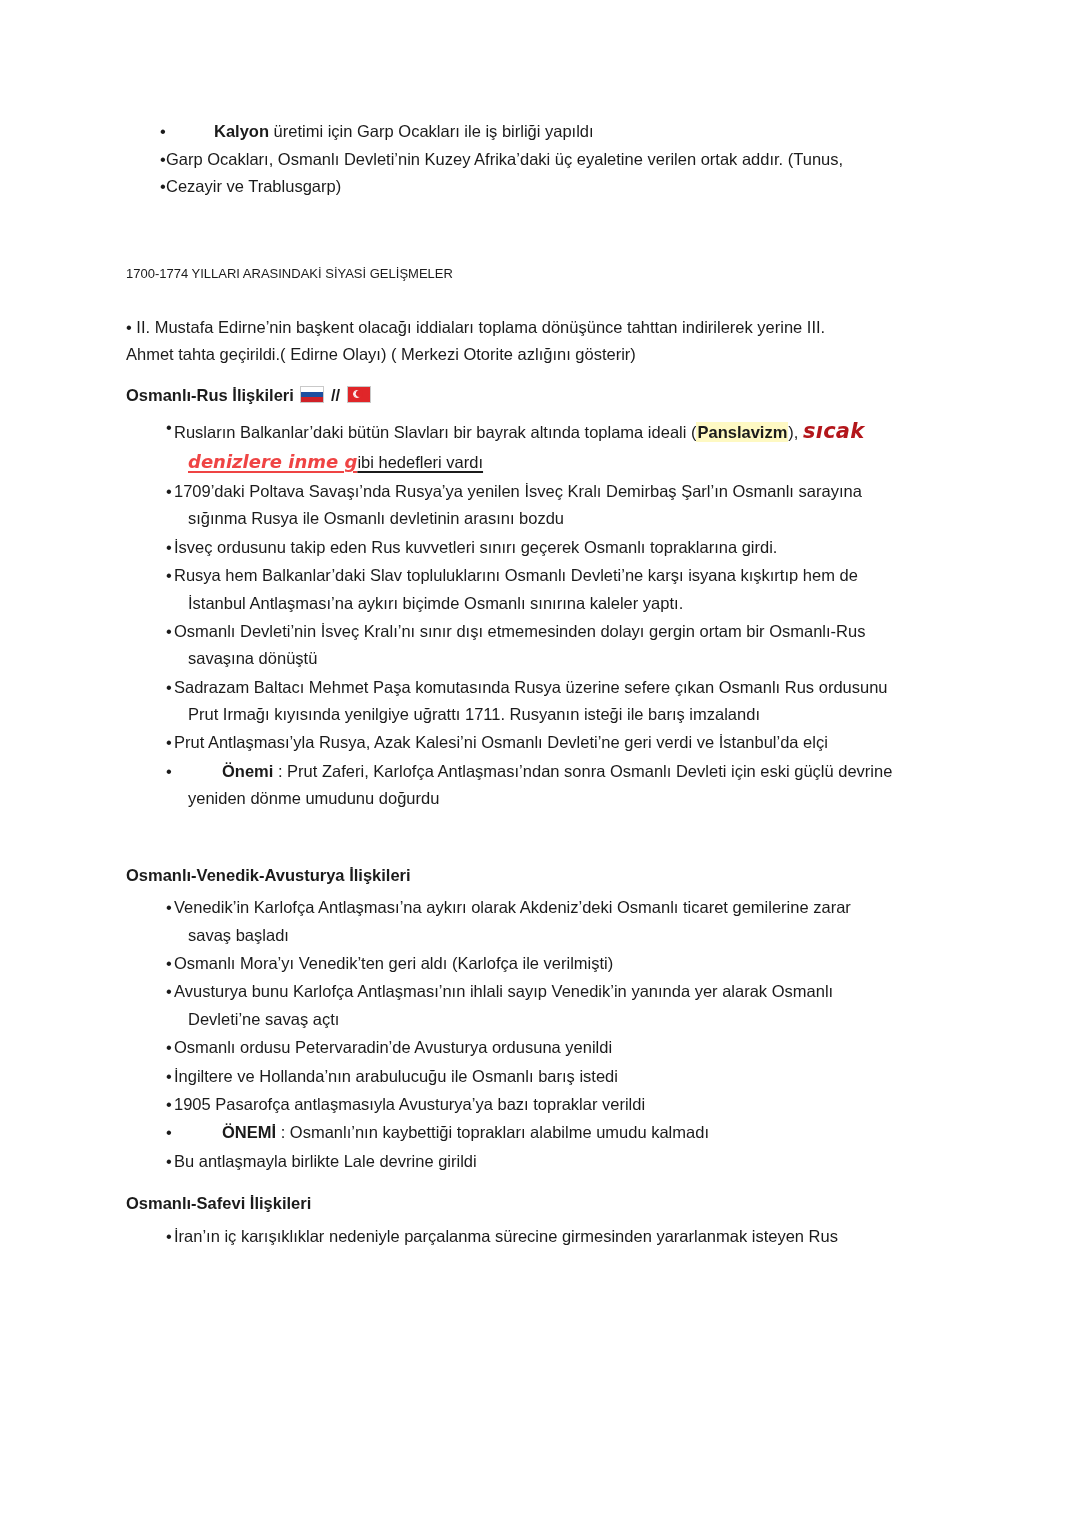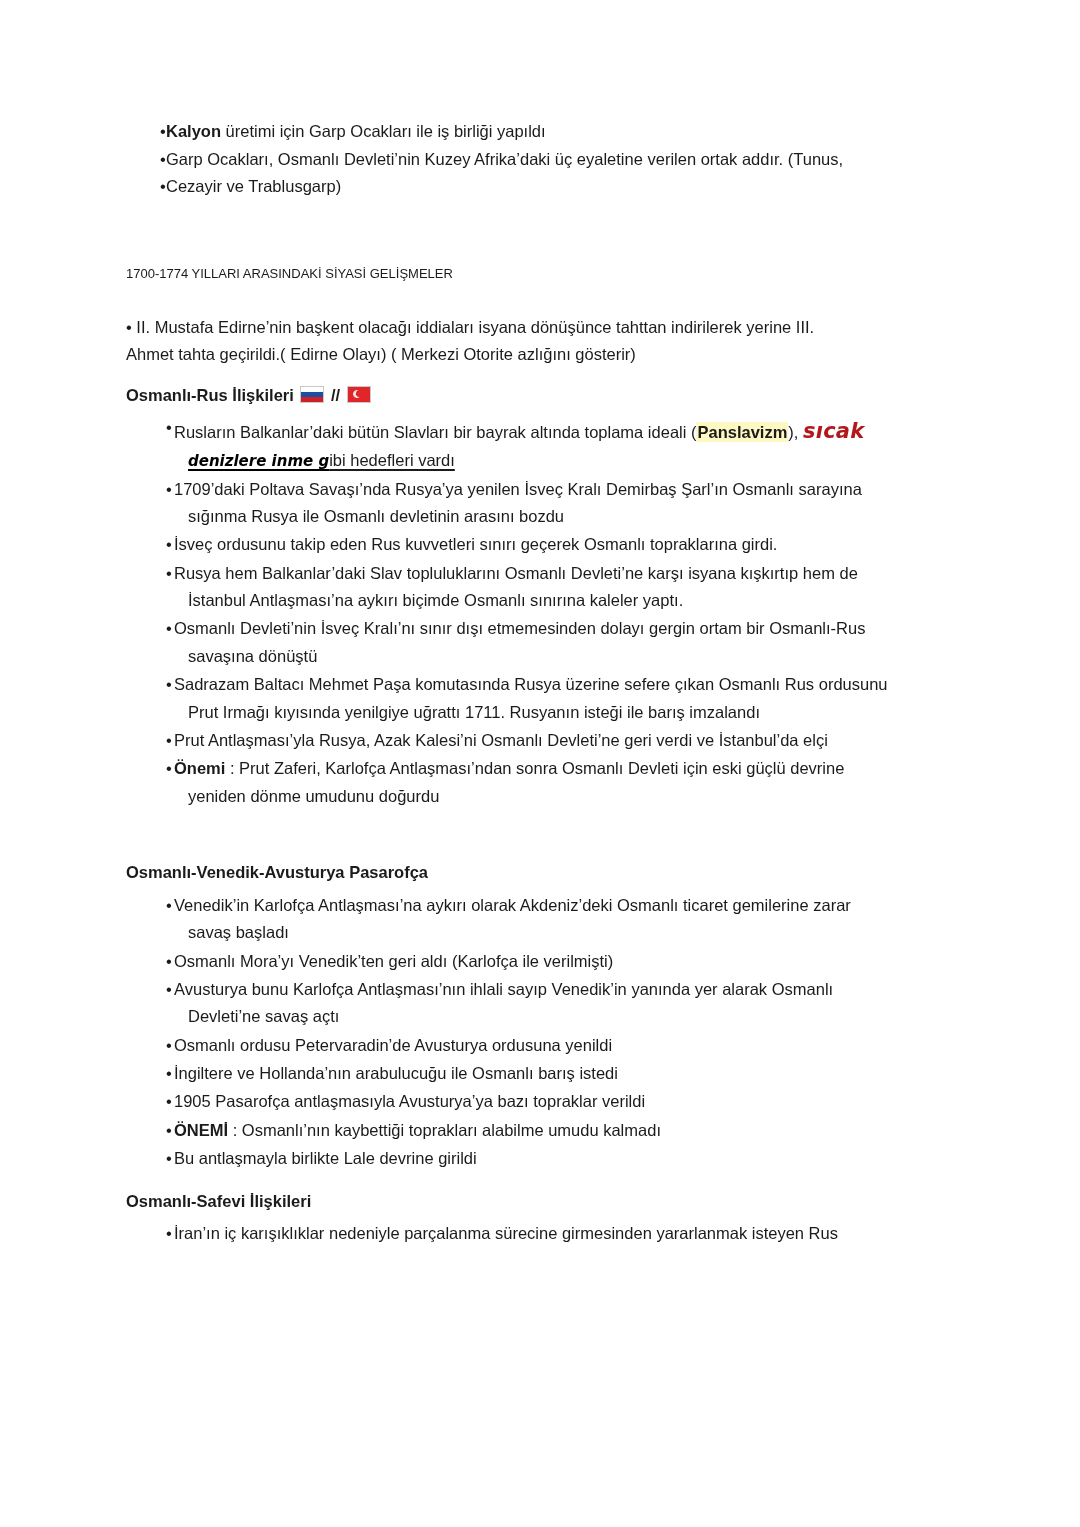--- a/index.html
+++ b/index.html
@@ -64,21 +64,21 @@
   .heading-plain {
     font-size: 13px;
     line-height: 1.62;
   }
   .heading-bold {
     font-size: 16.5px;
     font-weight: bold;
     line-height: 1.62;
   }
 
-  b, .b { font-weight: bold; }
+  b, .b { font-weight: bold; margin-left: 48px; }
 
   
   ul.ilist {
     margin: 6px 0 0 0;
     padding: 0;
     list-style: none;
   }
   ul.ilist > li {
     position: relative;
     font-size: 16.5px;
@@ -105,24 +105,24 @@
   }
   .annot {
     color: #b3161b;
     font-weight: bold;
     font-style: italic;
     font-size: 21px;
     font-family: "DejaVu Sans", sans-serif;
     letter-spacing: 0.2px;
   }
   .annot-line2 {
-    color: #000000;
+    color: #ef4444;
     font-weight: bold;
     font-style: italic;
-    font-size: 15px;
+    font-size: 18px;
     font-family: "DejaVu Sans", sans-serif;
     text-decoration: underline;
     text-decoration-thickness: 2px;
     text-underline-offset: 3px;
   }
   .underline-tail {
     text-decoration: underline;
     text-decoration-thickness: 1.5px;
     text-underline-offset: 3px;
   }
@@ -187,21 +187,21 @@
       </li>
     </ul>
 
     <div class="spacer-xl"></div>
 
     <div class="heading-plain">1700-1774 YILLARI ARASINDAKİ SİYASİ GELİŞMELER</div>
 
     <div class="spacer-md"></div>
 
     <div class="para">
-      <span>• II. Mustafa Edirne’nin başkent olacağı iddiaları isyana dönüşünce tahttan indirilerek yerine III.</span><br>
+      <span>• II. Mustafa Edirne’nin başkent olacağı iddiaları toplama dönüşünce tahttan indirilerek yerine III.</span><br>
       <span>Ahmet tahta geçirildi.( Edirne Olayı) ( Merkezi Otorite azlığını gösterir)</span>
     </div>
 
     <div class="spacer-sm"></div>
 
     <div class="heading-bold">
       <span>Osmanlı-Rus İlişkileri</span>
       <span class="flag flag-ru"></span>
       <span class="sep">//</span>
       <span class="flag flag-tr"></span>
@@ -252,21 +252,21 @@
 
       <li>
         <span class="bul">•</span>
         <b>Önemi</b><span> : Prut Zaferi, Karlofça Antlaşması’ndan sonra Osmanlı Devleti için eski güçlü devrine</span>
         <span class="wrap2">yeniden dönme umudunu doğurdu</span>
       </li>
     </ul>
 
     <div class="spacer-lg"></div>
 
-    <div class="heading-bold">Osmanlı-Venedik-Avusturya Pasarofça</div>
+    <div class="heading-bold">Osmanlı-Venedik-Avusturya İlişkileri</div>
 
     <ul class="ilist">
       <li>
         <span class="bul">•</span>
         <span>Venedik’in Karlofça Antlaşması’na aykırı olarak Akdeniz’deki Osmanlı ticaret gemilerine zarar</span>
         <span class="wrap2">savaş başladı</span>
       </li>
       <li>
         <span class="bul">•</span>
         <span>Osmanlı Mora’yı Venedik’ten geri aldı (Karlofça ile verilmişti)</span>

